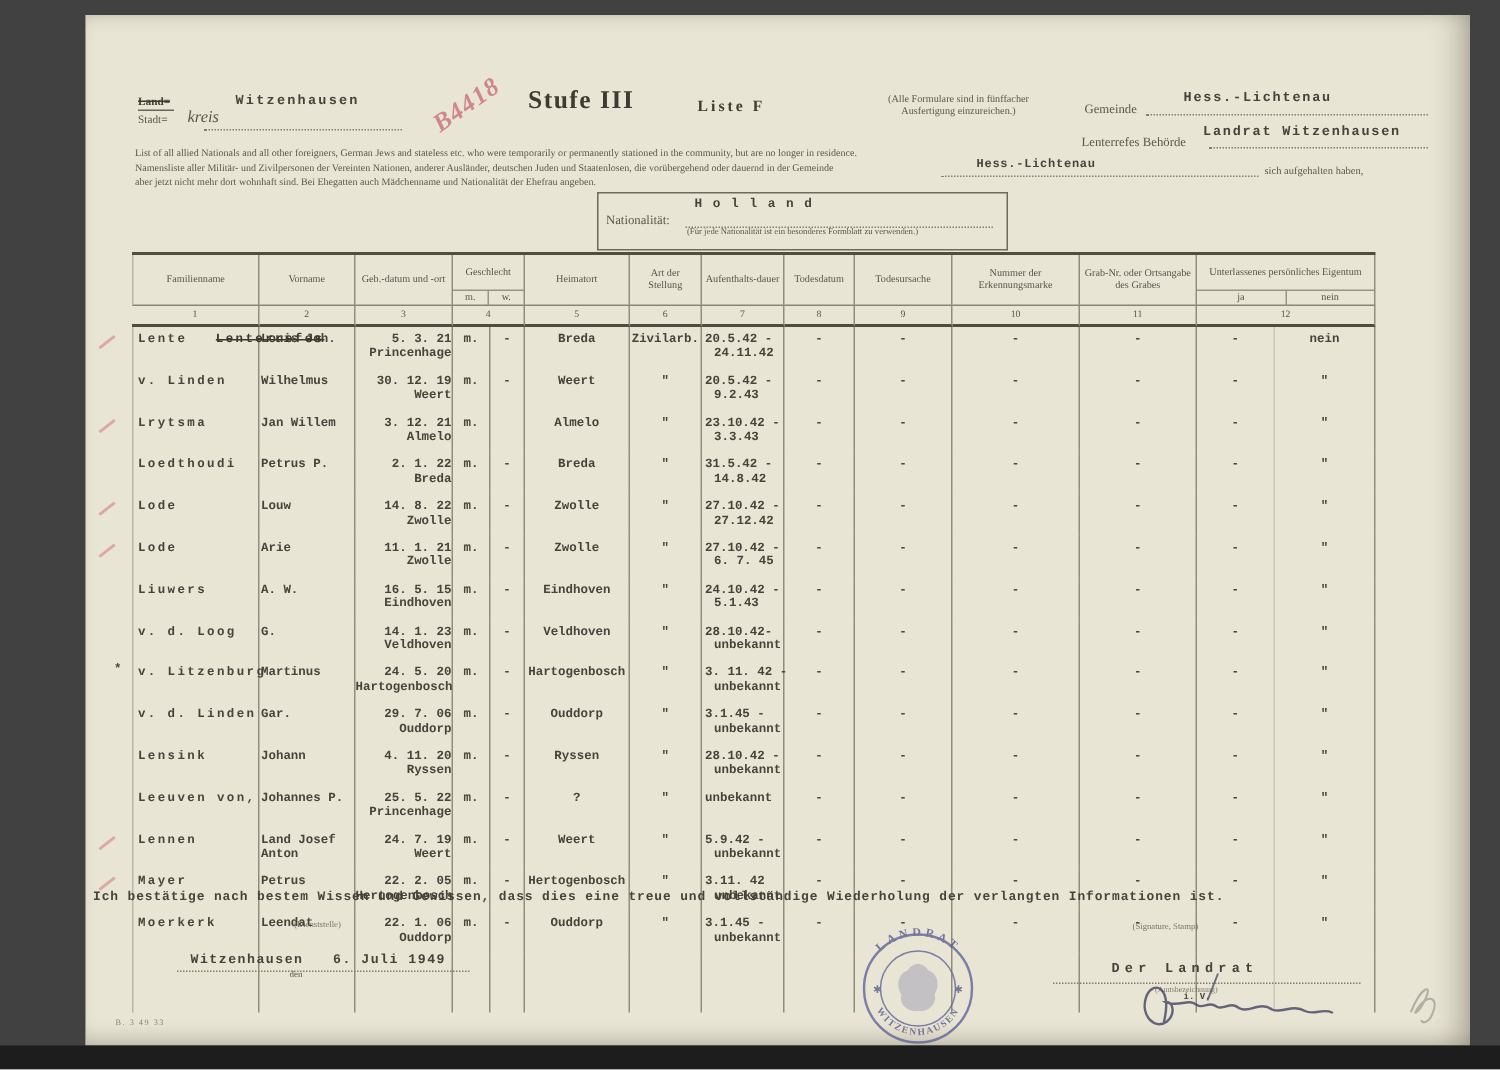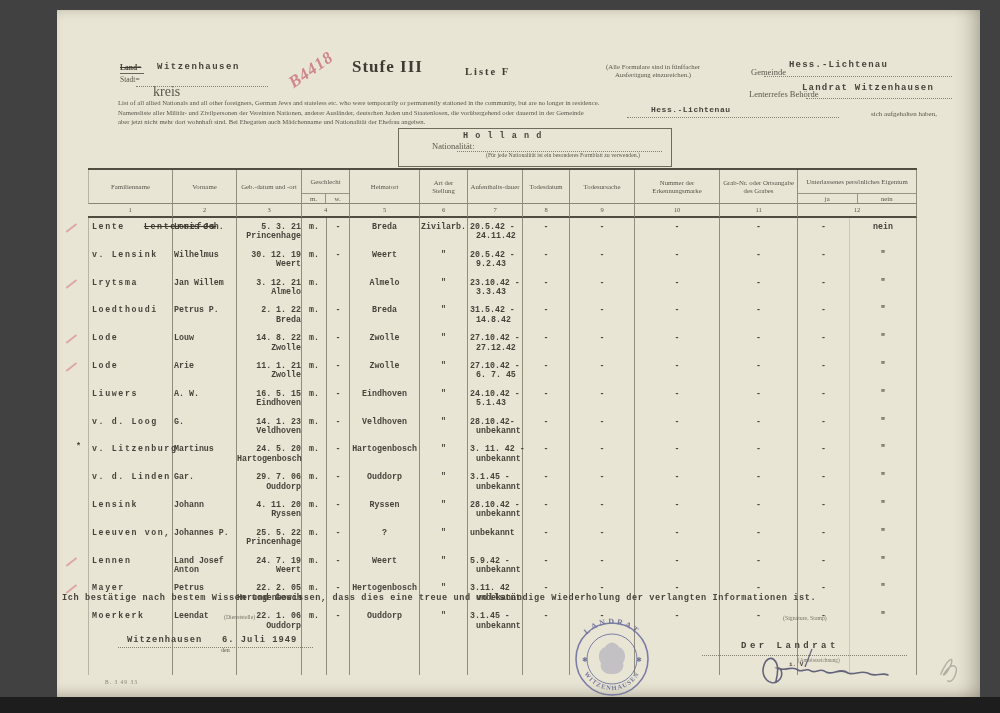--- a/index.html
+++ b/index.html
@@ -3,21 +3,21 @@
 <meta charset="utf-8">
 <style>
   html,body{margin:0;padding:0;}
   .stage{position:relative;width:1000px;height:713px;background:#414141;overflow:hidden;
          font-family:"Liberation Serif","DejaVu Serif",serif;}
   .band-bottom{position:absolute;left:0;top:697px;width:1000px;height:16px;background:#1d1d1d;}
   .paper{position:absolute;left:57px;top:10px;width:923px;height:687px;background:#e9e5d5;
          box-shadow:inset -16px 0 20px -10px rgba(95,88,70,.45), inset 0 -10px 14px -8px rgba(95,88,70,.35),
                     inset 0 6px 10px -8px rgba(95,88,70,.3);}
   .a{position:absolute;}
-  .printed{color:#5b564a;margin-left:28px;}
+  .printed{color:#5b564a;}
   .typed{font-family:"Liberation Mono","DejaVu Sans Mono",monospace;font-weight:bold;color:#47433a;}
   .dots{border-bottom:1px dotted #857f6e;height:1px;}
   .nowrap{white-space:nowrap;}
 
   
   .tblwrap{position:absolute;left:88px;top:168px;}
   table{border-collapse:separate;border-spacing:0;table-layout:fixed;width:829px;
         border-top:2.2px solid rgba(55,50,38,.85);}
   th,td{margin:0;padding:0;vertical-align:top;border-right:1px solid rgba(75,68,52,.55);overflow:visible;}
   th:first-child,tbody td:first-child{border-left:1px solid rgba(75,68,52,.3);}
@@ -53,21 +53,21 @@
 <body>
 
 <div class="stage">
   <div class="paper"></div>
   <div class="band-bottom"></div>
 
   <div class="a" style="left:92px;top:63px;">
     <div class="printed" style="font-size:7.5px;text-decoration:line-through;border-bottom:1px solid #6b6557;padding:0 3px 1px 0;color:#3e3a30;font-weight:bold;">Land=</div>
     <div class="printed" style="font-size:7.5px;padding-top:1px;">Stadt=</div>
   </div>
-  <div class="a printed" style="left:125px;top:84px;font-size:14px;">kreis</div>
+  <div class="a printed" style="left:125px;top:72px;font-size:11px;font-style:italic;">kreis</div>
   <div class="a typed nowrap" style="left:157px;top:62px;font-size:9px;letter-spacing:1.5px;">Witzenhausen</div>
   <div class="a dots" style="left:136px;top:85px;width:132px;"></div>
 
   <div class="a" style="left:286px;top:60px;">
     <span class="redmark">B4418</span>
   </div>
 
   <div class="a nowrap" style="left:352px;top:57px;font-size:17px;font-weight:bold;letter-spacing:1px;color:#3f3b30;">Stufe III</div>
   <div class="a nowrap" style="left:465px;top:66px;font-size:10.5px;font-weight:bold;letter-spacing:2px;color:#3f3b30;">Liste F</div>
 
@@ -220,21 +220,21 @@
               <div class="ind">24.11.42</div>
             </td>
             <td class="c-dash">-</td>
             <td class="c-dash">-</td>
             <td class="c-dash">-</td>
             <td class="c-dash">-</td>
             <td class="c-dash c-eigja">-</td>
             <td class="c-eig">nein</td>
           </tr>
           <tr>
-            <td class="c-name"><span>v. Lensink</span></td>
+            <td class="c-name"><span>v. Linden</span></td>
             <td class="c-vn">
               <div>Wilhelmus</div>
             </td>
             <td class="c-geb">
               <div>30. 12. 19</div>
               <div>Weert</div>
             </td>
             <td class="c-sex">m.</td>
             <td class="c-sex">-</td>
             <td class="c-heim">Weert</td>

